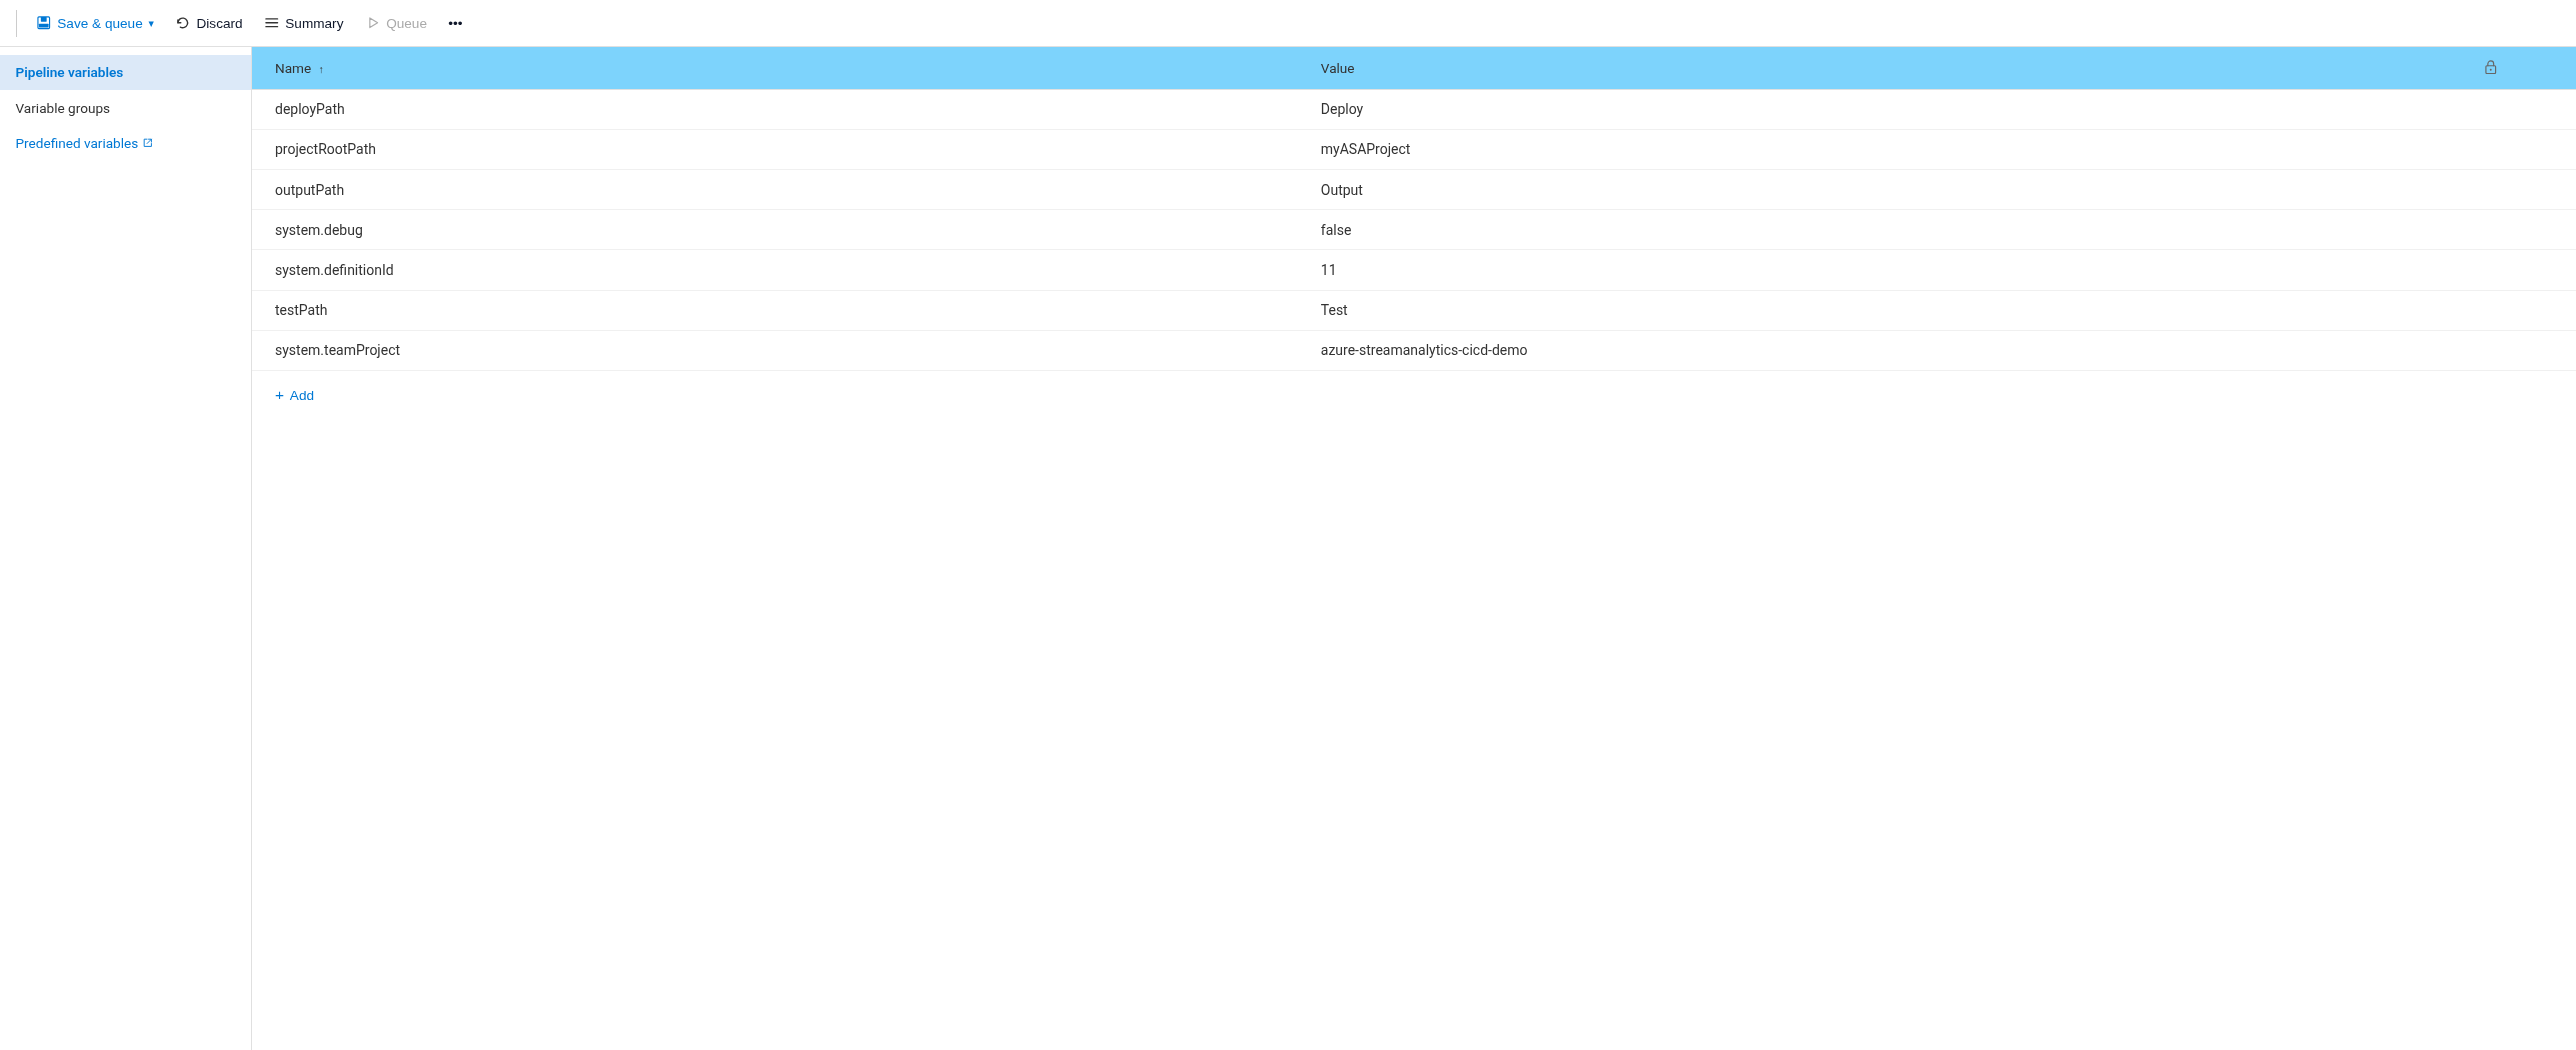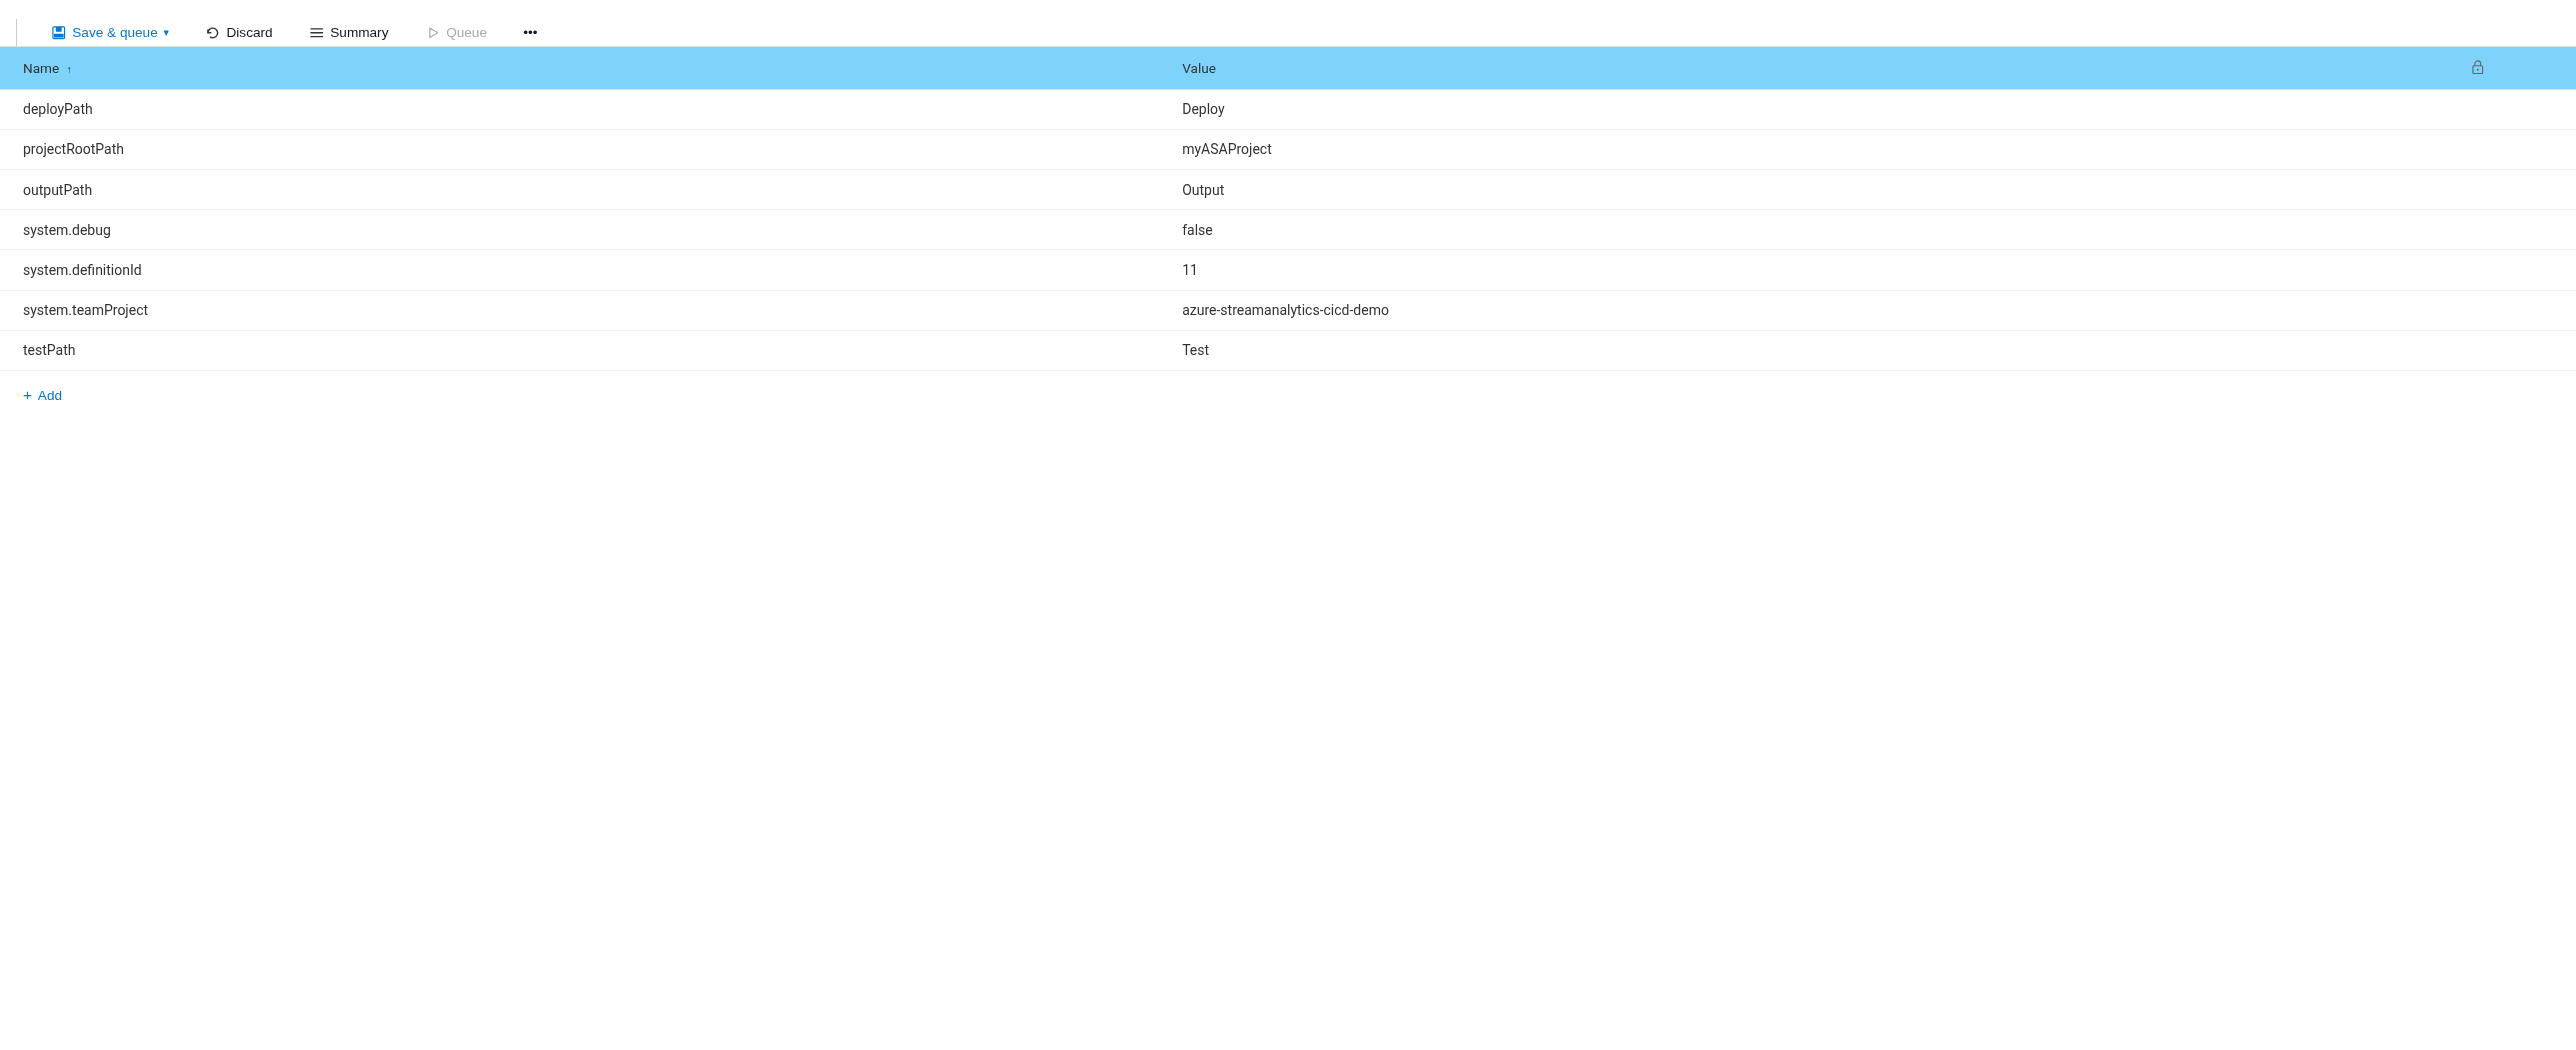--- a/index.html
+++ b/index.html
@@ -6,25 +6,25 @@
     body {
       font-family: -apple-system, BlinkMacSystemFont, "Segoe UI", Roboto, sans-serif;
       font-size: 13.6px;
       color: #333;
       background: #fff;
     }
 
     
     .toolbar {
       display: flex;
-      align-items: flex-end;
+      align-items: center;
       height: 47px;
       padding: 0 15.5px;
       border-bottom: 1px solid #e0e0e0;
-      gap: 17px;
+      gap: 2px;
     }
     .toolbar-divider {
       width: 1px;
       height: 27px;
       background: #ccc;
       margin-right: 7.8px;
     }
     .toolbar-btn {
       display: flex;
       align-items: center;
@@ -186,20 +186,34 @@
     <span>Queue</span>
   </button>
 
   <button class="toolbar-btn">
     <span>•••</span>
   </button>
 </div>
 
 <div class="main-layout">
 
+  <div class="sidebar">
+    <div class="sidebar-item active">
+      <span>Pipeline variables</span>
+    </div>
+    <div class="sidebar-item">
+      <span>Variable groups</span>
+    </div>
+    <div class="sidebar-item link">
+      <span>Predefined variables</span>
+      <svg class="svg-icon" viewBox="0 0 16 16" fill="none" xmlns="http://www.w3.org/2000/svg" style="width:11.6px;height:11.6px;">
+        <path d="M7 3H3v10h10V9M9 3h4v4M13 3L7 9" stroke="#0078d4" stroke-width="1.3" stroke-linecap="round" stroke-linejoin="round"></path>
+      </svg>
+    </div>
+  </div>
 
   <div class="content">
     <table class="variables-table">
       <thead>
         <tr>
           <th class="col-name">
             <span>Name</span>
             <span class="sort-icon">↑</span>
           </th>
           <th class="col-value">
@@ -234,27 +248,27 @@
       <td>system.debug</td>
       <td>false</td>
       <td></td>
     </tr>
           <tr>
       <td>system.definitionId</td>
       <td>11</td>
       <td></td>
     </tr>
           <tr>
+      <td>testPath</td>
+      <td>Test</td>
+      <td></td>
+    </tr>
+          <tr>
       <td>system.teamProject</td>
       <td>azure-streamanalytics-cicd-demo</td>
-      <td></td>
-    </tr>
-          <tr>
-      <td>testPath</td>
-      <td>Test</td>
       <td></td>
     </tr>
         </tbody>
     </table>
     <button class="add-btn">
       <span style="font-size:15.5px;font-weight:300;">+</span>
       <span>Add</span>
     </button>
   </div>
 </div>

